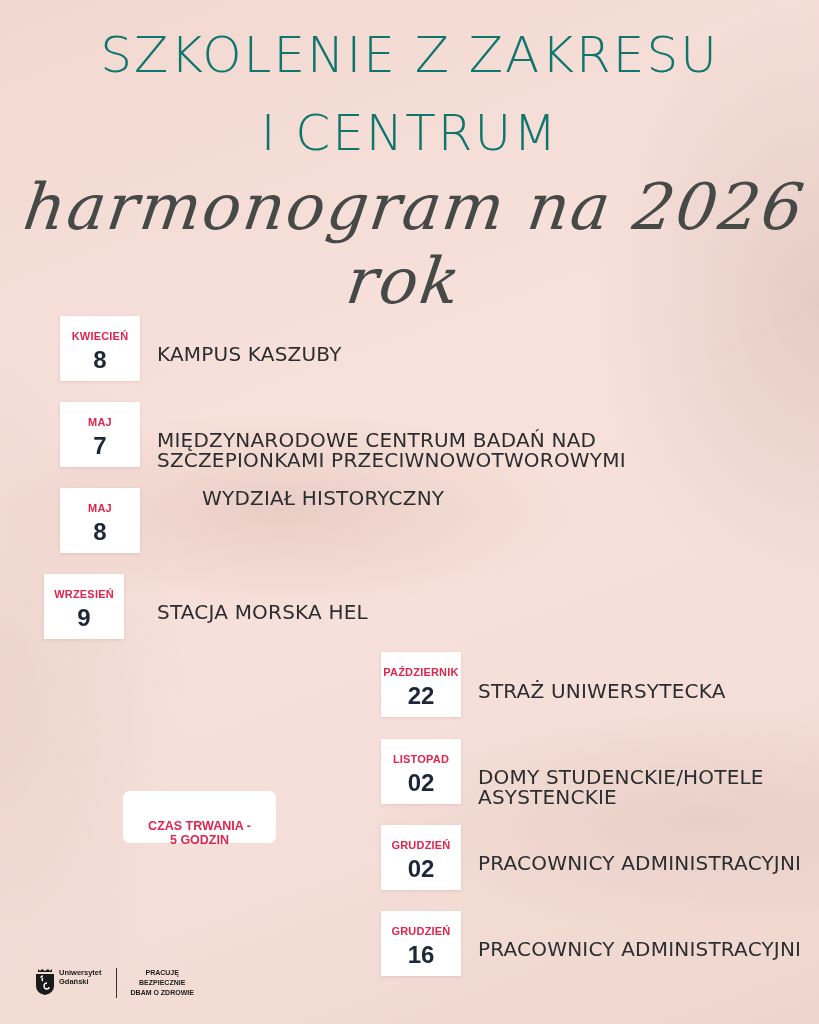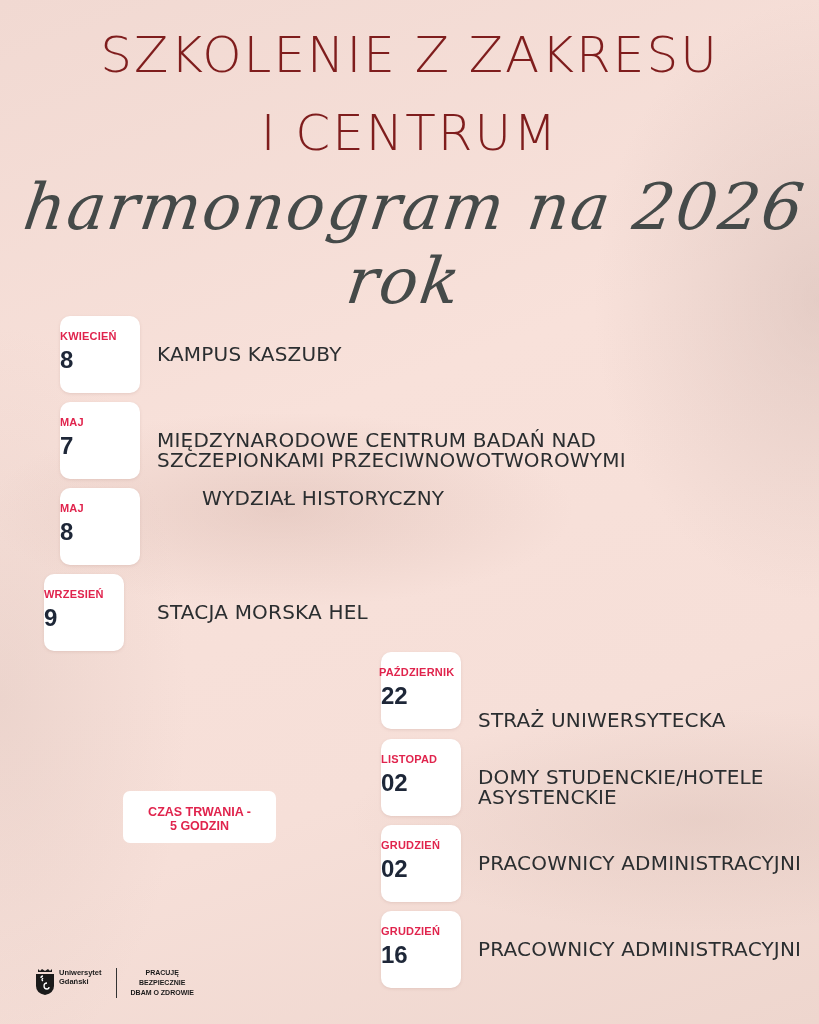--- a/index.html
+++ b/index.html
@@ -8,53 +8,53 @@
     font-family: "Liberation Sans", sans-serif;
     background:
       radial-gradient(ellipse 420px 140px at 280px 510px, rgba(205,170,160,0.35), transparent 70%),
       radial-gradient(ellipse 500px 160px at 700px 820px, rgba(200,170,160,0.25), transparent 70%),
       radial-gradient(ellipse 300px 400px at 819px 300px, rgba(210,185,178,0.5), transparent 75%),
       radial-gradient(ellipse 250px 500px at 0px 700px, rgba(215,190,182,0.35), transparent 75%),
       linear-gradient(160deg, #f1d9d2 0%, #f8e1da 40%, #f6dfd8 70%, #eed6ce 100%);
   }
   .title {
     position:absolute; left:0; width:819px; text-align:center;
-    color:#7f1d1d; font-family:"DejaVu Sans", sans-serif; font-weight:300;
+    color:#0f766e; font-family:"DejaVu Sans", sans-serif; font-weight:300;
     letter-spacing:2px;
   }
   .t1 { top:26px; font-size:50px; }
   .t2 { top:104px; font-size:50px; }
   .script {
     position:absolute; top:170px; left:0; width:819px; text-align:center;
     font-family:"DejaVu Serif", serif; font-style:italic; font-size:64px;
     color:#454a49; letter-spacing:2px; transform: skewX(-8deg);
     font-weight:300;
   }
   .card {
-    position:absolute; width:80px; height:77px; background:#fff; border-radius:10px;
+    position:absolute; width:80px; height:65px; background:#fff; border-radius:0;
     box-shadow: 0 1px 3px rgba(180,140,130,0.25);
-    text-align:left;
+    text-align:center;
   }
   .card .month {
     margin-top:14px; font-size:11px; font-weight:bold; color:#e0244d; letter-spacing:0.2px;
     white-space:nowrap;
   }
   .card .month.long { font-size:11px; margin-left:-2px; margin-right:-2px; }
   .card .day {
     margin-top:4px; font-size:24px; font-weight:bold; color:#1e2738;
   }
   .loc {
     position:absolute; font-family:"DejaVu Sans", sans-serif; font-size:20px; color:#2b2e30;
     line-height:20px; letter-spacing:0.2px;
   }
   .duration {
     position:absolute; left:123px; top:791px; width:153px; height:52px;
     background:#fff; border-radius:7px; text-align:center;
     color:#e0244d; font-weight:bold; font-size:12.5px; line-height:14px;
-    box-sizing:border-box; padding-top:14px;
+    box-sizing:border-box; padding-top:28px;
   }
   .footer { position:absolute; left:35px; top:968px; display:flex; }
   .logo-shield { width:20px; height:28px; }
   .uni-name { font-size:7.5px; font-weight:bold; color:#1a1a1a; line-height:9px; margin-left:4px; }
   .divider { width:1px; height:30px; background:#333; margin:0 14px 0 14px; }
   .slogan { font-size:7px; font-weight:bold; color:#1a1a1a; line-height:10px; text-align:center; }
 </style>
 </head>
 <body>
 
@@ -84,21 +84,21 @@
 <div class="card" style="left:44px; top:574px;">
   <div class="month">WRZESIEŃ</div>
   <div class="day">9</div>
 </div>
 <div class="loc" style="left:157px; top:602px;">STACJA MORSKA HEL</div>
 
 <div class="card" style="left:381px; top:652px;">
   <div class="month long">PAŹDZIERNIK</div>
   <div class="day">22</div>
 </div>
-<div class="loc" style="left:478px; top:681px;margin-top:29px;">STRAŻ UNIWERSYTECKA</div>
+<div class="loc" style="left:478px; top:681px;">STRAŻ UNIWERSYTECKA</div>
 
 <div class="card" style="left:381px; top:739px;">
   <div class="month">LISTOPAD</div>
   <div class="day">02</div>
 </div>
 <div class="loc" style="left:478px; top:767px;">DOMY STUDENCKIE/HOTELE ASYSTENCKIE</div>
 
 <div class="card" style="left:381px; top:825px;">
   <div class="month">GRUDZIEŃ</div>
   <div class="day">02</div>

